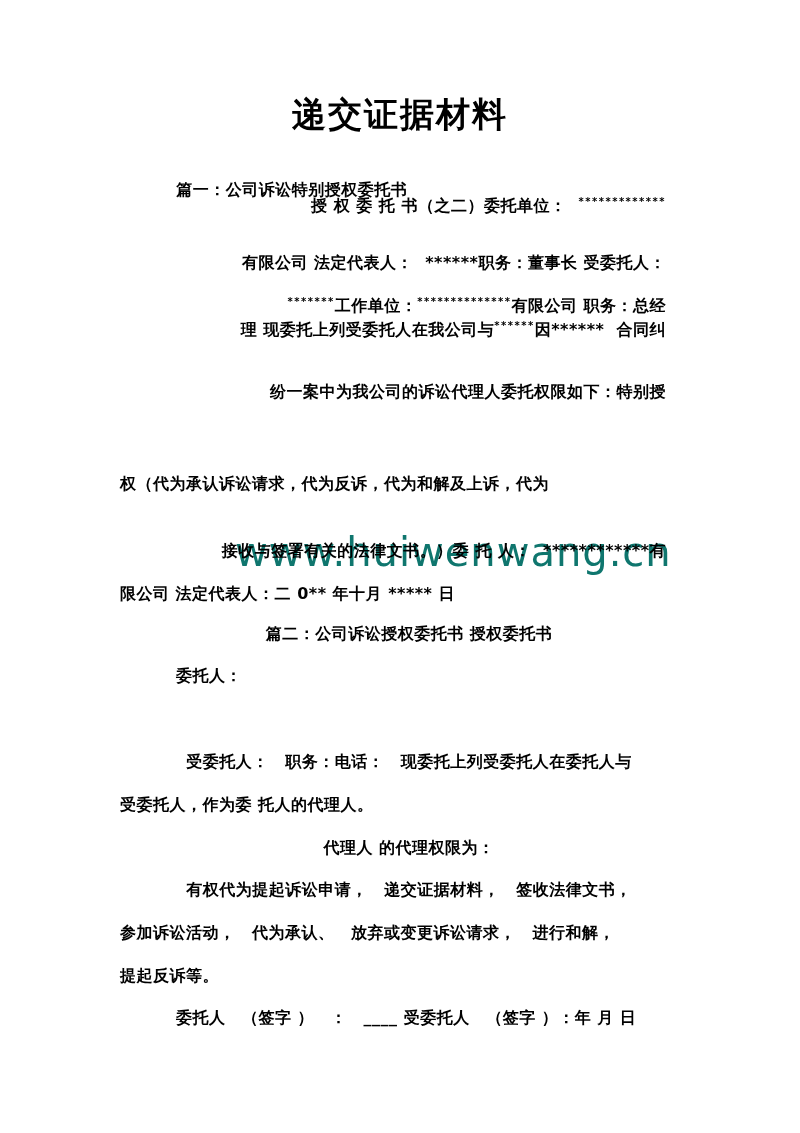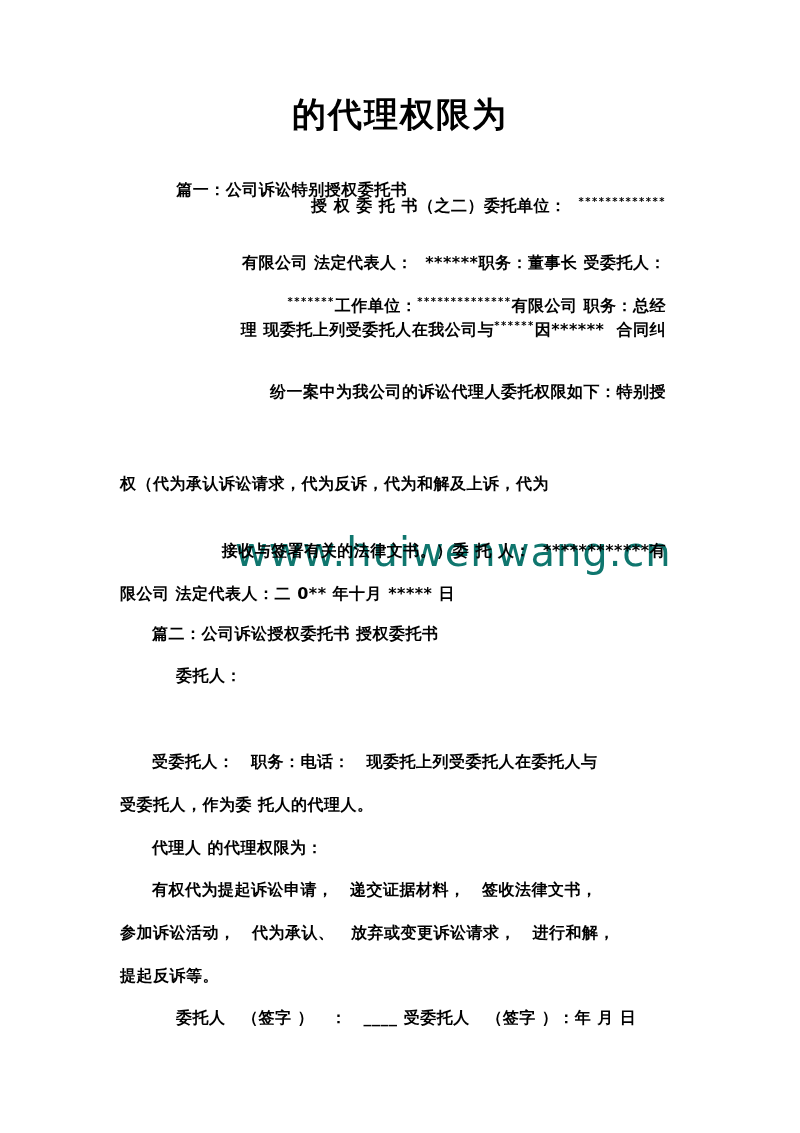--- a/index.html
+++ b/index.html
@@ -4,36 +4,36 @@
 <style>
   html,body{margin:0;padding:0;background:#ffffff;}
   .page{position:relative;width:800px;height:1133px;background:#ffffff;overflow:hidden;
         font-family:"DejaVu Sans",sans-serif;font-weight:bold;color:#000;}
   .title{position:absolute;top:92px;left:0;width:800px;text-align:center;
          font-size:34px;letter-spacing:2px;z-index:2;}
   .line{position:absolute;left:120px;width:546px;font-size:16px;line-height:23px;
         white-space:pre-wrap;z-index:2;letter-spacing:0.5px;}
   .flex{display:flex;justify-content:flex-end;align-items:baseline;}
   .ml55{margin-left:55px;}
-  .ind32{text-indent:32px;}
+  .ind32{text-indent:32px;text-align:center;}
   .ind56{text-indent:56px;}
   .ss{font-size:10px;position:relative;top:-6px;letter-spacing:1.5px;white-space:nowrap;}
   .grp{white-space:pre-wrap;}
   .watermark{position:absolute;top:529px;left:192px;z-index:1;font-size:40px;
              font-weight:normal;color:#0f766e;letter-spacing:1px;white-space:nowrap;
              font-family:"DejaVu Sans",sans-serif;margin-left:43px;}
 </style>
 </head>
 <body>
 
 <div class="page">
 
   <div class="watermark">www.huiwenwang.cn</div>
 
-  <div class="title">的代理权限为</div>
+  <div class="title">递交证据材料</div>
 
   <div class="line" style="top:155px">
     <span class="ind32-span" style="padding-left:32px">篇一：公司诉讼特别授权委托书</span>
   </div>
 
   <div class="line flex" style="top:194px">
     <span class="ml55">授 权 委 托 书（之二）</span>
     <span class="grp"><span>委托单位：</span>  <span class="ss">*************</span></span>
   </div>
 

